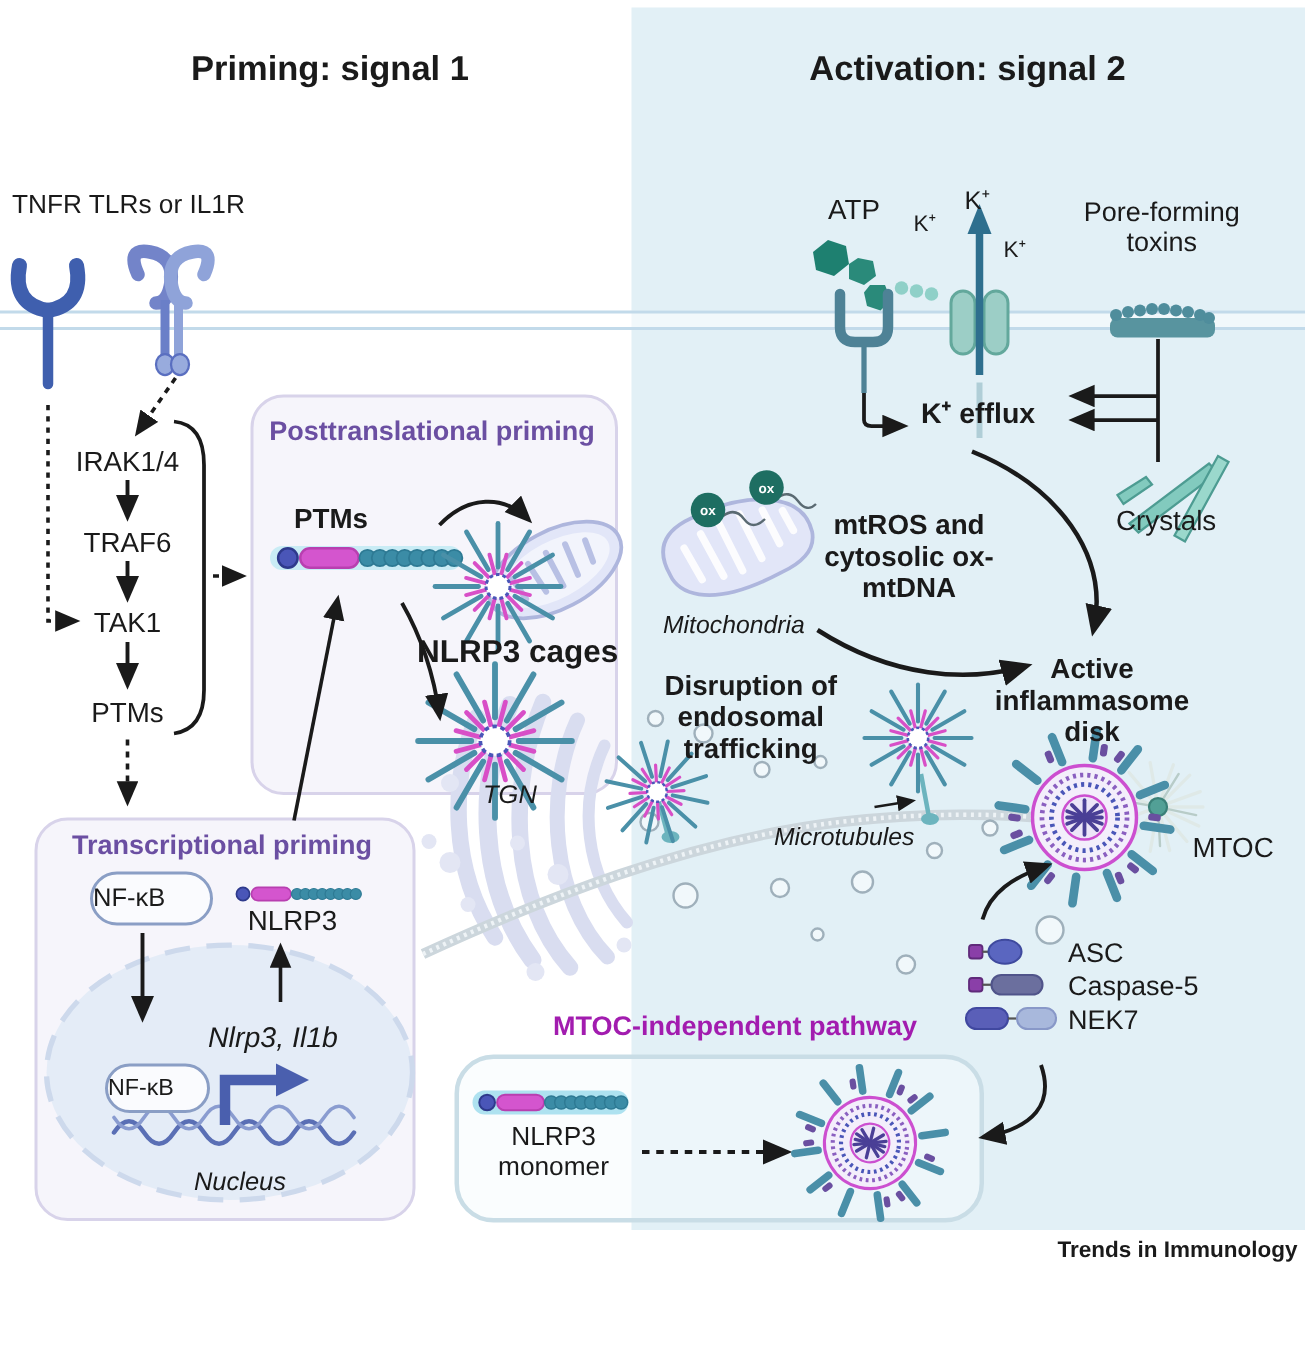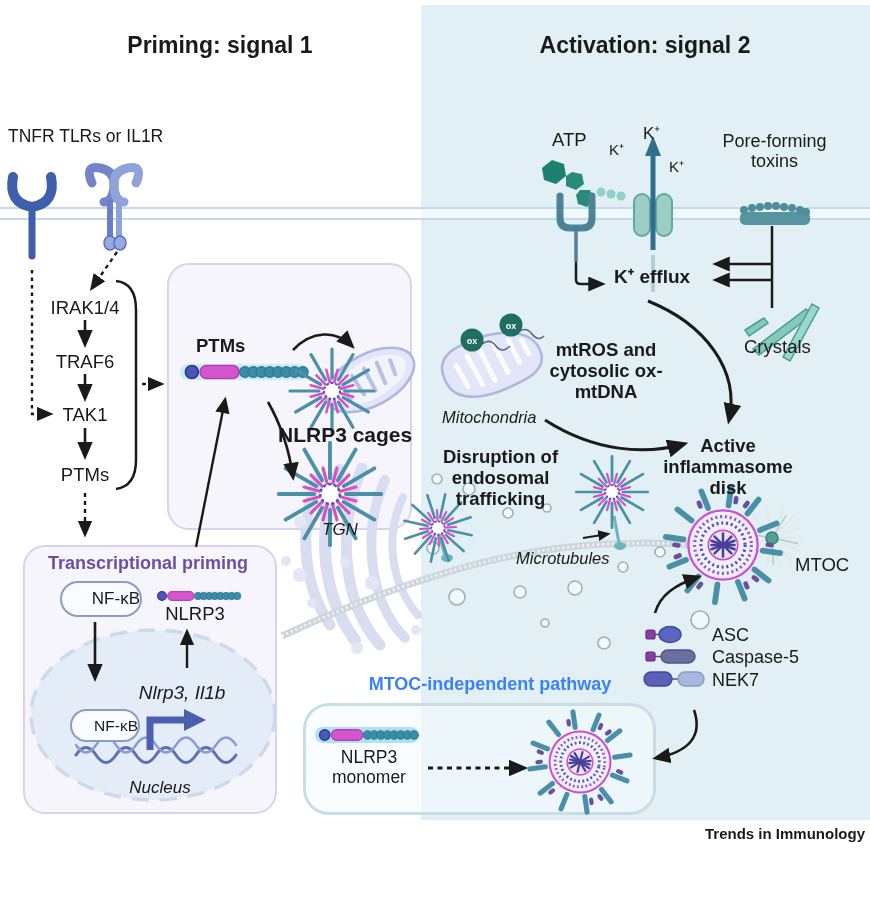--- a/index.html
+++ b/index.html
@@ -3,25 +3,25 @@
 <meta charset="utf-8">
 <style>
   html,body{margin:0;padding:0;background:#fff;}
   #fig{position:relative;width:870px;height:913px;background:#ffffff;overflow:hidden;
        font-family:"Liberation Sans",sans-serif;color:#1a1a1a;}
   .abs{position:absolute;}
   .ctr{text-align:center;}
   .bold{font-weight:bold;}
   .ital{font-style:italic;}
   .purple{color:#6b4fa2;}
-  .teal{color:#3b82f6;}
+  .teal{color:#a21caf;}
   .panel-blue{background:#e2f0f6;}
   .lavbox{background:#f6f5fb;border:2.5px solid #d8d3ea;border-radius:22px;}
   .pill{background:#fafbfe;border:2px solid #8a9ec5;border-radius:18px;
-        display:flex;align-items:center;justify-content:flex-end;font-size:17px;}
+        display:flex;align-items:center;justify-content:flex-start;font-size:17px;}
   .cascade{font-size:18.5px;width:100px;text-align:center;}
   .lbl{line-height:1.13;}
   #caption{color:#595959;font-size:16.5px;line-height:1.55;}
   svg{position:absolute;left:0;top:0;}
 </style>
 </head>
 <body>
 
 <div id="fig">
 
@@ -383,20 +383,21 @@
   <div class="abs bold ctr lbl" style="left:60px;top:32px;width:320px;font-size:23px;">Priming: signal 1</div>
   <div class="abs bold ctr lbl" style="left:480px;top:32px;width:330px;font-size:23px;">Activation: signal 2</div>
 
   <div class="abs lbl" style="left:8px;top:127px;font-size:17.5px;">TNFR TLRs or IL1R</div>
 
   <div class="abs cascade" style="left:35px;top:297px;">IRAK1/4</div>
   <div class="abs cascade" style="left:35px;top:351px;">TRAF6</div>
   <div class="abs cascade" style="left:35px;top:404px;">TAK1</div>
   <div class="abs cascade" style="left:35px;top:464px;">PTMs</div>
 
+  <div class="abs bold ctr purple lbl" style="left:170px;top:277px;width:236px;font-size:18px;">Posttranslational priming</div>
   <div class="abs bold lbl" style="left:196px;top:336px;font-size:18.5px;">PTMs</div>
   <div class="abs bold lbl" style="left:278px;top:423px;font-size:21px;">NLRP3 cages</div>
 
   <div class="abs bold ctr purple lbl" style="left:28px;top:553px;width:240px;font-size:18px;">Transcriptional priming</div>
   <div class="abs pill" style="left:60px;top:581px;width:78px;height:32px;">
     <span>NF-κB</span>
   </div>
   <div class="abs ctr lbl" style="left:145px;top:604px;width:100px;font-size:18.5px;">NLRP3</div>
   <div class="abs ital lbl" style="left:112px;top:682px;width:140px;text-align:center;font-size:19px;">Nlrp3, Il1b</div>
   <div class="abs pill" style="left:70px;top:709px;width:66px;height:29px;font-size:15.5px;">

